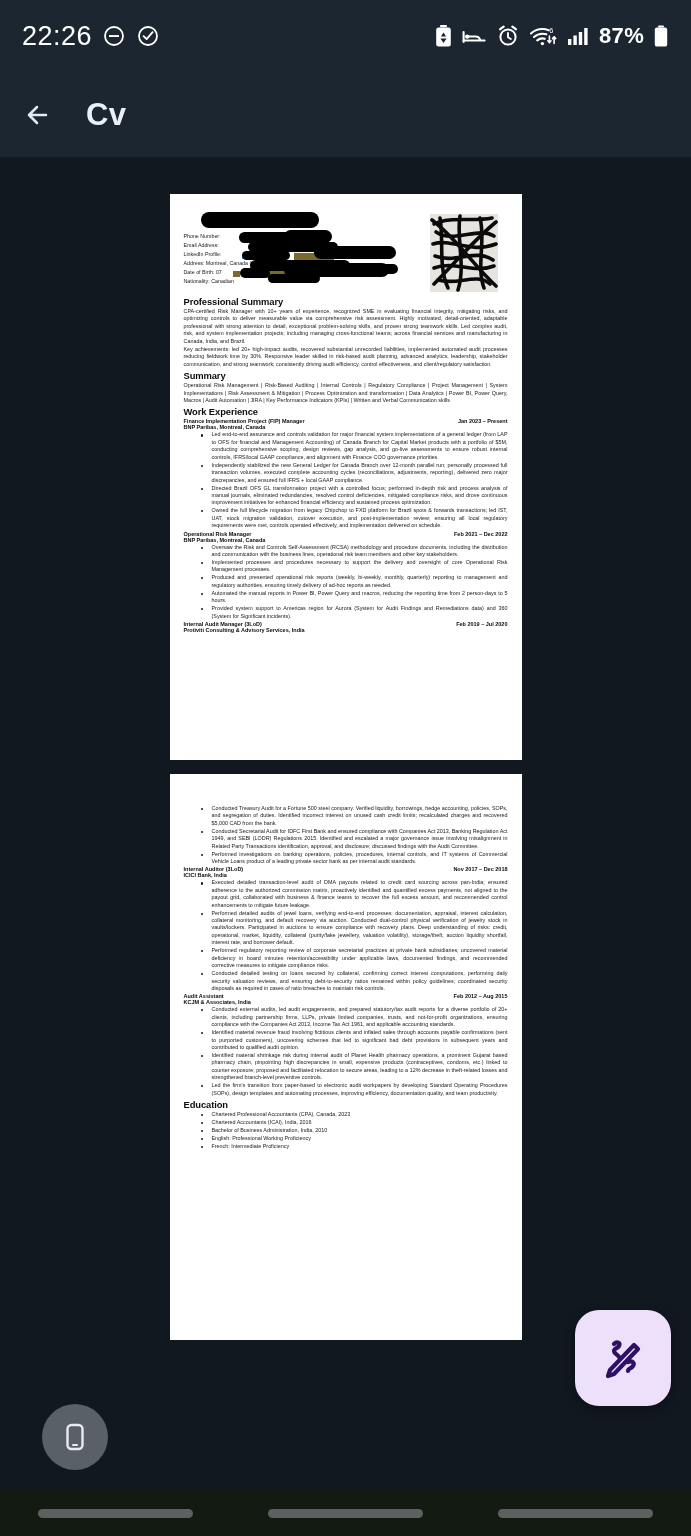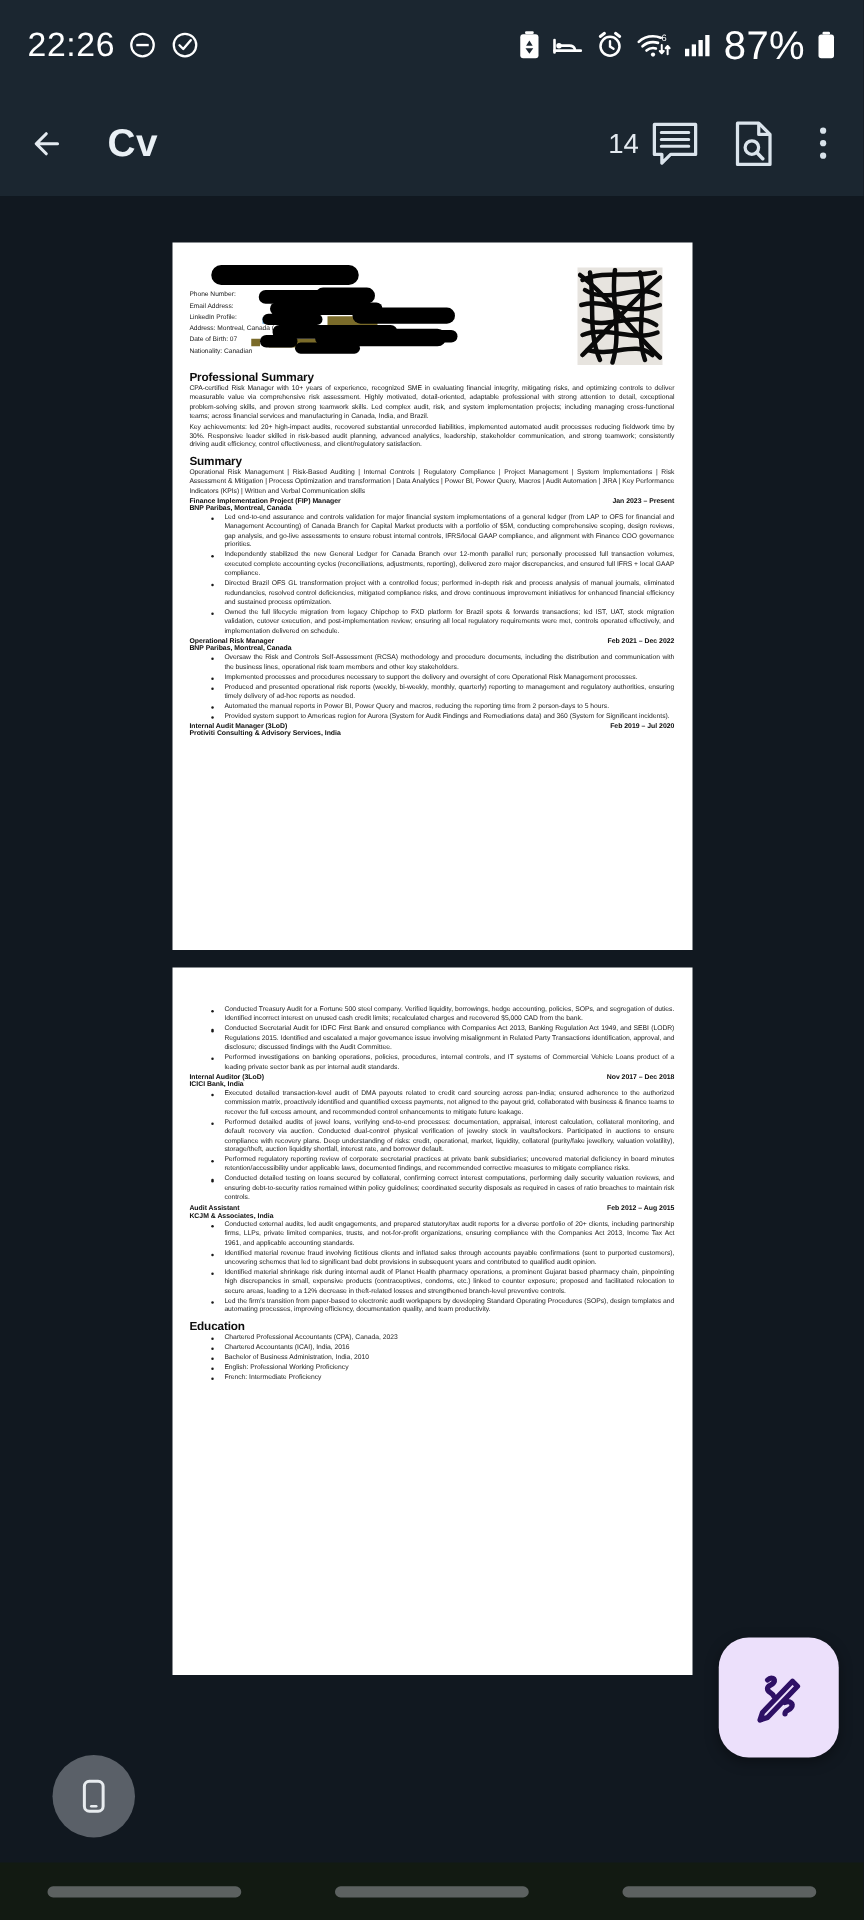--- a/index.html
+++ b/index.html
@@ -15,21 +15,21 @@
   .statusbar {
     height:72px; width:691px;
     background:#1b2630;
     display:flex; align-items:center;
     padding:0 22px;
     color:#ffffff;
   }
   .sb-left { display:flex; align-items:center; gap:10px; }
   .sb-clock { font-size:27px; font-weight:500; letter-spacing:.5px; }
   .sb-right { margin-left:auto; display:flex; align-items:center; gap:9px; }
-  .sb-pct { font-size:32px; font-weight:400; letter-spacing:.3px; }
+  .sb-pct { font-size:22px; font-weight:700; letter-spacing:.3px; }
   .ico { display:inline-block; line-height:0; }
 
   
   .appbar {
     height:85px; width:691px;
     background:#1b2630;
     display:flex; align-items:center;
     padding:0 20px;
     color:#e4eaf0;
   }
@@ -46,21 +46,21 @@
 
   
   .viewer {
     position:absolute; top:157px; left:0;
     width:691px; height:1379px;
     background:#111820;
     overflow:hidden;
   }
   .page {
     background:#ffffff;
-    width:416px;
+    width:352px;
     margin:0 auto;
     position:relative;
     color:#111;
   }
   .page-1 { margin-top:37px; height:566px; padding:16px 14px 6px 14px; }
   .page-2 { margin-top:14px; height:566px; padding:31px 14px 6px 14px; }
 
   
   .hdr { position:relative; height:84px; }
   .hdr-lines { font-size:5.3px; line-height:9.1px; color:#1a1a1a; padding-top:22px; }
@@ -199,44 +199,20 @@
   </div>
 </div>
 
 <div class="appbar">
   <span class="ico">
     <svg width="40" height="40" viewBox="0 0 40 40">
         <path d="M26 20H10M17 12l-8 8 8 8" fill="none" stroke="#e4eaf0" stroke-width="2.5" stroke-linecap="round" stroke-linejoin="round"></path>
       </svg>
   </span>
   <span class="appbar-title">Cv</span>
-  <div class="appbar-actions">
-    <div class="cmt-wrap">
-      <span class="cmt-count">14</span>
-      <span class="ico">
-        <svg width="40" height="38" viewBox="0 0 40 38">
-          <path d="M3.5 3.5h33v24h-20l-7 7v-7h-6z" fill="none" stroke="#dbe4ec" stroke-width="2.6" stroke-linejoin="round"></path>
-          <path d="M9 10h22M9 15.5h22M9 21h22" stroke="#dbe4ec" stroke-width="2.4" stroke-linecap="round"></path>
-        </svg>
-      </span>
-    </div>
-    <span class="ico">
-      <svg width="38" height="40" viewBox="0 0 38 40">
-        <path d="M6 3.5h17l9 9v24H6z" fill="none" stroke="#dbe4ec" stroke-width="2.6" stroke-linejoin="round"></path>
-        <path d="M23 3.5v9h9" fill="none" stroke="#dbe4ec" stroke-width="2.6" stroke-linejoin="round"></path>
-        <circle cx="17.5" cy="23" r="5.4" fill="none" stroke="#dbe4ec" stroke-width="2.6"></circle>
-        <path d="M21.6 27.2l4.6 4.8" stroke="#dbe4ec" stroke-width="2.8" stroke-linecap="round"></path>
-      </svg>
-    </span>
-    <span class="kebab">
-      <i></i>
-        <i></i>
-        <i></i>
-    </span>
-  </div>
 </div>
 
 <div class="viewer">
 
   <div class="page page-1">
 
     <div class="hdr">
       <div class="hdr-lines">
         <div>Phone Number:</div>
         <div>Email Address:</div>
@@ -285,20 +261,21 @@
       </div>
     </div>
 
     <h2 class="sec">Professional Summary</h2>
     <p class="body">CPA-certified Risk Manager with 10+ years of experience, recognized SME in evaluating financial integrity, mitigating risks, and optimizing controls to deliver measurable value via comprehensive risk assessment. Highly motivated, detail-oriented, adaptable professional with strong attention to detail, exceptional problem-solving skills, and proven strong teamwork skills. Led complex audit, risk, and system implementation projects; including managing cross-functional teams; across financial services and manufacturing in Canada, India, and Brazil.</p>
     <p class="body">Key achievements: led 20+ high-impact audits, recovered substantial unrecorded liabilities, implemented automated audit processes reducing fieldwork time by 30%. Responsive leader skilled in risk-based audit planning, advanced analytics, leadership, stakeholder communication, and strong teamwork; consistently driving audit efficiency, control effectiveness, and client/regulatory satisfaction.</p>
 
     <h2 class="sec">Summary</h2>
     <p class="body">Operational Risk Management | Risk-Based Auditing | Internal Controls | Regulatory Compliance | Project Management | System Implementations | Risk Assessment &amp; Mitigation | Process Optimization and transformation | Data Analytics | Power BI, Power Query, Macros | Audit Automation | JIRA | Key Performance Indicators (KPIs) | Written and Verbal Communication skills</p>
 
+    <h2 class="sec">Work Experience</h2>
 
     <div>
       <div class="jobhdr">
         <span>Finance Implementation Project (FIP) Manager</span>
         <span>Jan 2023 – Present</span>
       </div>
       <div class="company">BNP Paribas, Montreal, Canada</div>
       <ul class="bul">
         <li>Led end-to-end assurance and controls validation for major financial system implementations of a general ledger (from LAP to OFS for financial and Management Accounting) of Canada Branch for Capital Market products with a portfolio of $5M, conducting comprehensive scoping, design reviews, gap analysis, and go-live assessments to ensure robust internal controls, IFRS/local GAAP compliance, and alignment with Finance COO governance priorities.</li>
         <li>Independently stabilized the new General Ledger for Canada Branch over 12-month parallel run; personally processed full transaction volumes, executed complete accounting cycles (reconciliations, adjustments, reporting), delivered zero major discrepancies, and ensured full IFRS + local GAAP compliance.</li>

